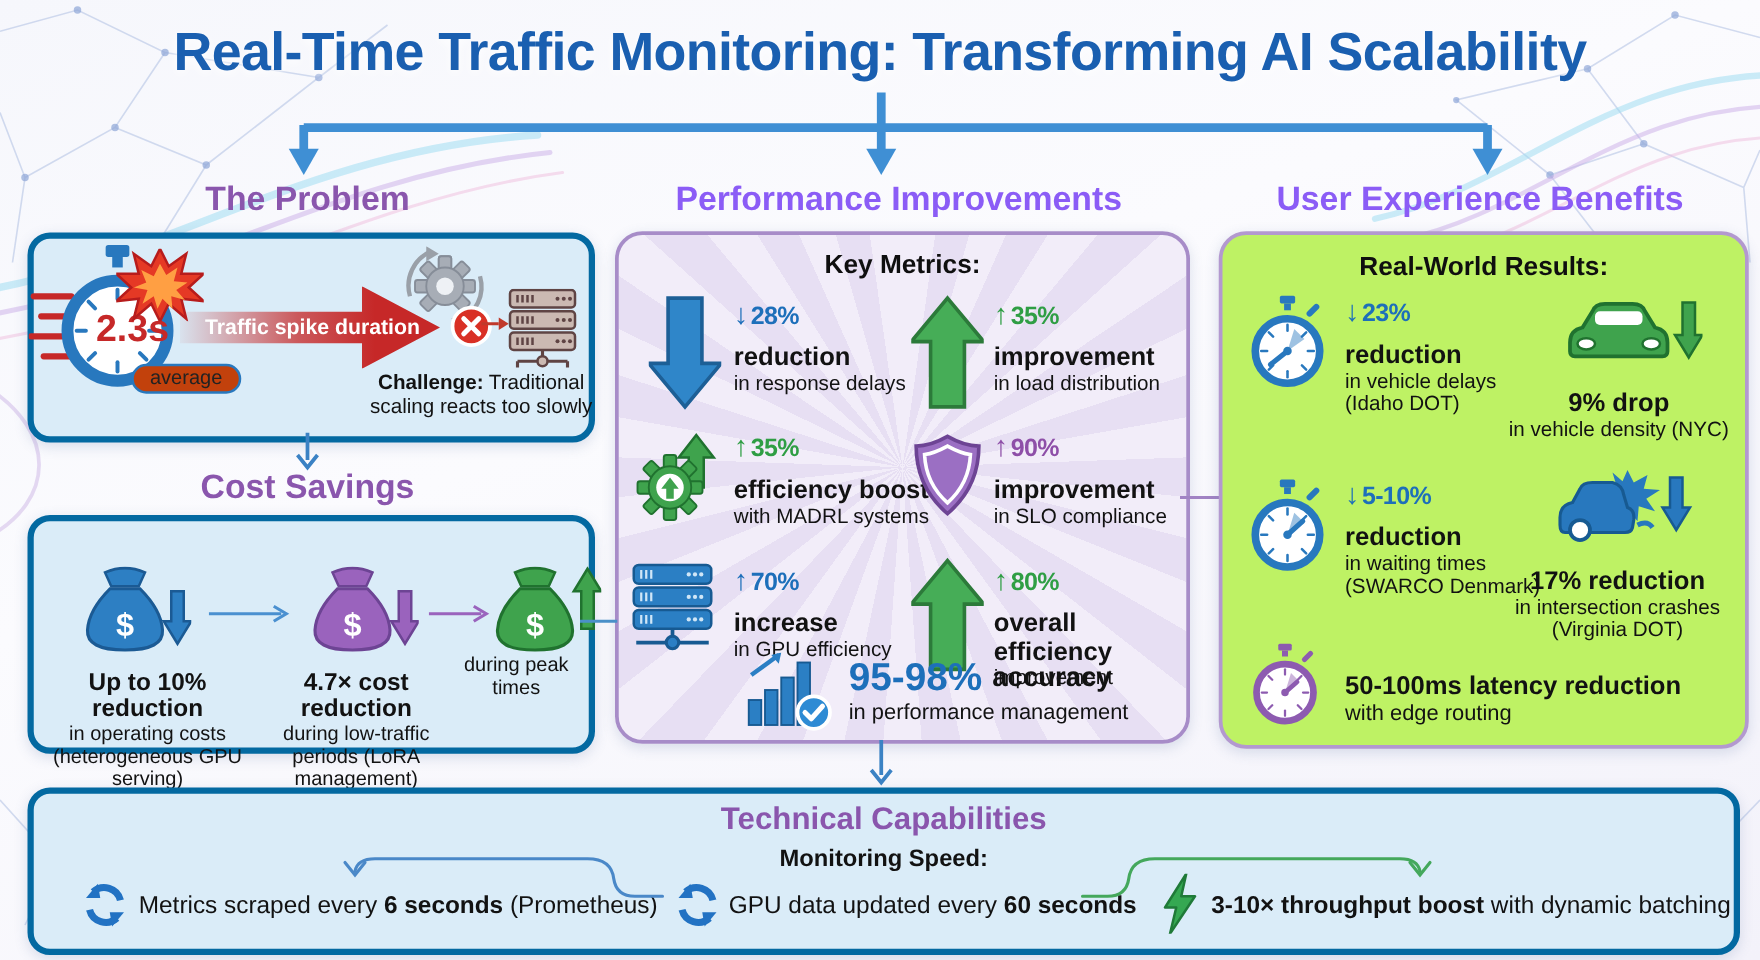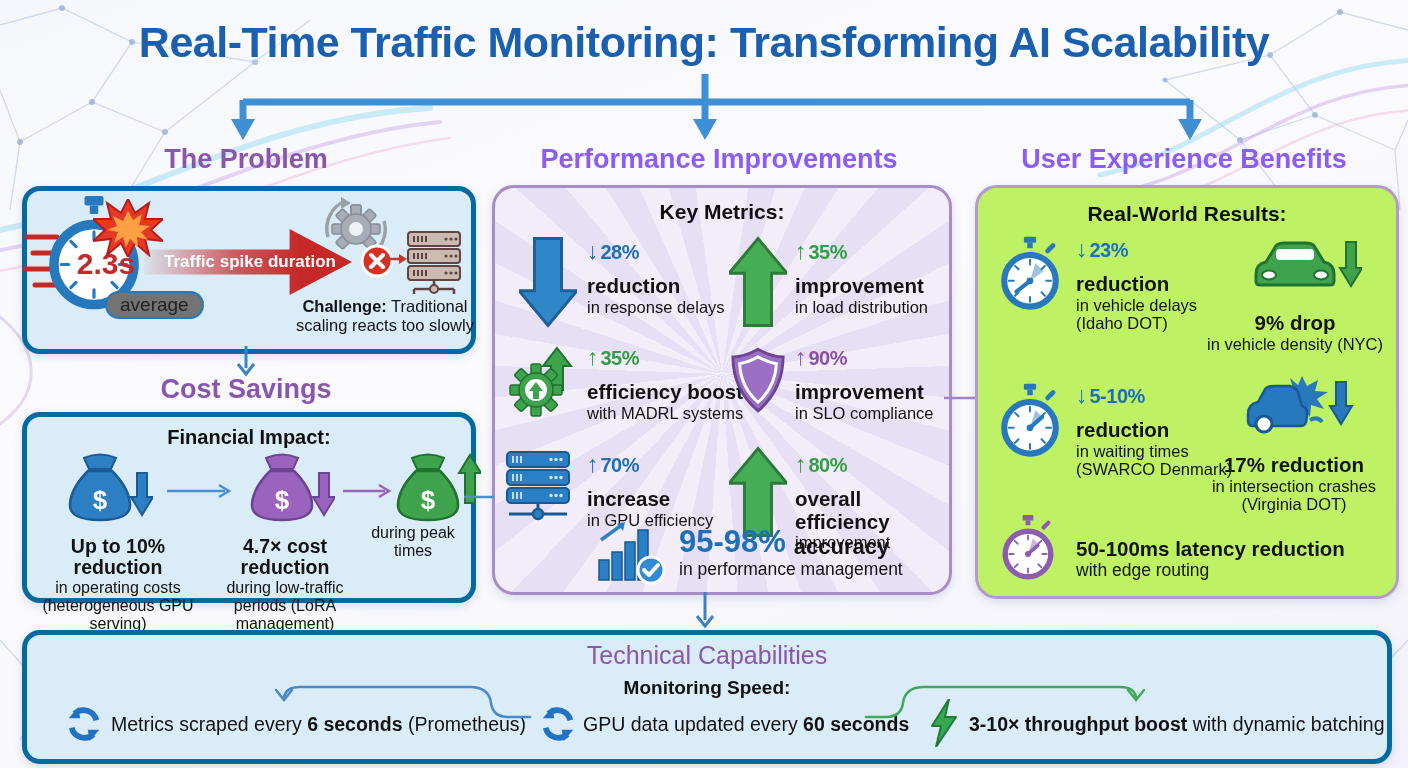--- a/index.html
+++ b/index.html
@@ -34,22 +34,22 @@
   .c-green{color:#2f9e44}
   .c-purple{color:#8e4fa8}
   .spike-arrow{
     left:117px;top:38px;width:208px;height:66px;
     background:linear-gradient(90deg,rgba(198,40,40,.05),rgba(198,40,40,.75) 45%,#c62828 75%);
     clip-path:polygon(0 31%,70% 31%,70% 0,100% 50%,70% 100%,70% 69%,0 69%);
     display:flex;align-items:center;
   }
   .spike-arrow span{color:#fff;font-weight:700;font-size:17px;padding-left:20px;white-space:nowrap}
   .bubble{
-    background:#737373;border:2.5px solid #2878be;border-radius:15px;
-    font-size:19px;padding:1px 13px;color:#222;
+    background:#c2410c;border:2.5px solid #2878be;border-radius:15px;
+    font-size:16px;padding:1px 13px;color:#222;
   }
   .techline{font-size:19.5px;white-space:nowrap}
   .techline b{font-weight:700}
   svg{display:block}
 </style>
 </head>
 <body>
 
 <svg class="abs" width="1408" height="768" style="left:0;top:0" viewBox="0 0 1408 768">
   <g stroke="#aebfe2" stroke-width="1.3" fill="none" opacity="0.55">
@@ -207,21 +207,20 @@
 </div>
 
 <svg class="abs" width="24" height="32" style="left:234px;top:346px" viewBox="0 0 24 32">
   <path d="M12 0 V22" stroke="#3b82c4" stroke-width="3" fill="none"></path>
   <polyline points="4,18 12,28 20,18" stroke="#3b82c4" stroke-width="3" fill="none"></polyline>
 </svg>
 
 <div class="abs colhead h-purple center" style="top:374px;left:22px;width:448px">Cost Savings</div>
 
 <div class="abs box box-blue" style="left:22px;top:412px;width:444px;height:181px">
-  <div class="abs subhead center" style="left:0;top:9px;width:444px;font-size:20px">Financial Impact:</div>
 
   <svg class="abs" width="86" height="70" style="left:40px;top:36px" viewBox="0 0 86 70">
     <path d="M22 16 L17 5 Q33 -2 49 5 L44 16 Z" fill="#2d7fc3" stroke="#1b5a94" stroke-width="2"></path>
     <path d="M21 18 Q4 35 3 51 Q2 67 33 67 Q64 67 63 51 Q62 35 45 18 Z" fill="#2d7fc3" stroke="#1b5a94" stroke-width="2.5"></path>
     <text x="33" y="56" font-size="26" font-weight="bold" fill="#fff" text-anchor="middle">$</text>
     <polygon points="70,20 80,20 80,44 86,44 75,62 64,44 70,44" fill="#2d7fc3" stroke="#1b5a94" stroke-width="2"></polygon>
   </svg>
   <svg class="abs" width="70" height="16" style="left:140px;top:66px" viewBox="0 0 70 16">
     <line x1="0" y1="8" x2="58" y2="8" stroke="#4a90d0" stroke-width="2.5"></line>
       <polyline points="52,2 62,8 52,14" fill="none" stroke="#4a90d0" stroke-width="2.5"></polyline>
@@ -377,21 +376,21 @@
         <rect x="15" y="30" width="10" height="28"></rect>
       <rect x="28" y="20" width="10" height="38"></rect>
         <rect x="41" y="8" width="10" height="50"></rect>
     </g>
     <line x1="4" y1="18" x2="26" y2="2" stroke="#2b7fc4" stroke-width="3.5"></line>
     <polygon points="28,0 20,2 26,9" fill="#2b7fc4"></polygon>
     <circle cx="54" cy="48" r="13" fill="#2e8bd4" stroke="#fff" stroke-width="3"></circle>
     <polyline points="47,48 52,53 61,43" fill="none" stroke="#fff" stroke-width="4" stroke-linecap="round" stroke-linejoin="round"></polyline>
   </svg>
   <div class="abs" style="left:184px;top:336px;width:260px">
-    <div style="display:flex;align-items:flex-end">
+    <div style="display:flex;align-items:center">
       <span class="c-blue" style="font-size:31px;font-weight:700">95-98%</span>
       <span style="font-size:22px;font-weight:700;margin-left:8px">accuracy</span>
     </div>
     <div class="statdet" style="font-size:17.5px">in performance management</div>
   </div>
 </div>
 
 <svg class="abs" width="24" height="38" style="left:693px;top:592px" viewBox="0 0 24 38">
   <path d="M12 0 V28" stroke="#3b82c4" stroke-width="3" fill="none"></path>
   <polyline points="4,24 12,34 20,24" stroke="#3b82c4" stroke-width="3" fill="none"></polyline>
@@ -510,21 +509,21 @@
     <line x1="50" y1="66" x2="66" y2="52" stroke="currentColor" stroke-width="6" stroke-linecap="round"></line>
     <circle cx="50" cy="66" r="5" fill="currentColor"></circle>
   </svg>
   <div class="abs" style="left:98px;top:338px;width:300px">
     <div class="stathead">50-100ms latency reduction</div>
     <div class="statdet" style="font-size:17.5px">with edge routing</div>
   </div>
 </div>
 
 <div class="abs box box-blue" style="left:22px;top:630px;width:1360px;height:124px">
-  <div class="abs center h-purple" style="left:0;top:6px;width:1360px;font-size:25px;font-weight:400">Technical Capabilities</div>
+  <div class="abs center h-purple" style="left:0;top:6px;width:1360px;font-size:25px;font-weight:700">Technical Capabilities</div>
   <div class="abs center" style="left:0;top:42px;width:1360px;font-size:19px;font-weight:700">Monitoring Speed:</div>
 
   <svg class="abs" width="38" height="38" style="left:38px;top:70px" viewBox="0 0 40 40">
     <path d="M33 16 A 14 14 0 0 0 10 9" fill="none" stroke="#2272c3" stroke-width="6"></path>
     <polygon points="4,14 14,2 16,14" fill="#2272c3"></polygon>
     <path d="M7 24 A 14 14 0 0 0 30 31" fill="none" stroke="#2272c3" stroke-width="6"></path>
     <polygon points="36,26 26,38 24,26" fill="#2272c3"></polygon>
   </svg>
   <div class="abs techline" style="left:84px;top:78px">
     <span>Metrics scraped every </span><b>6 seconds</b><span> (Prometheus)</span>

